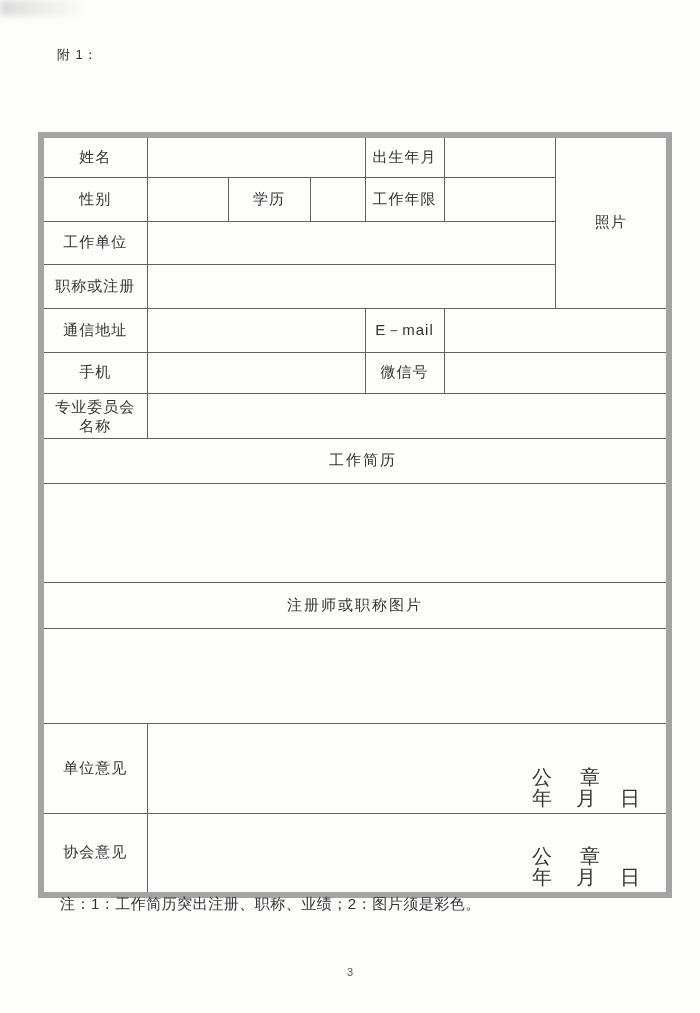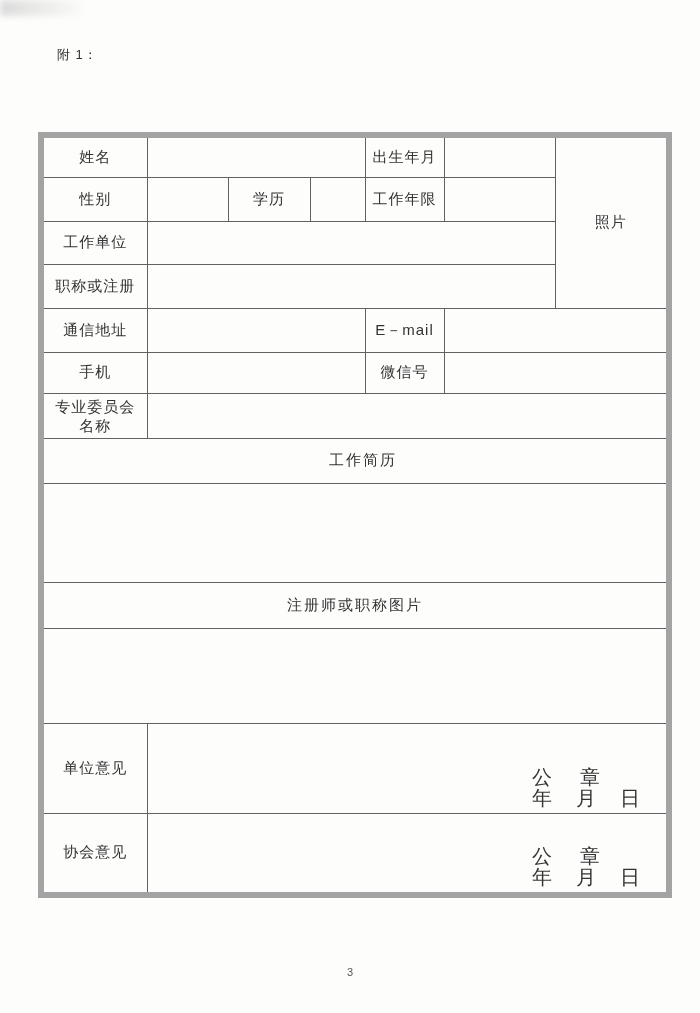--- a/index.html
+++ b/index.html
@@ -192,14 +192,15 @@
         <td colspan="6" class="op-cell">
           <div class="seal-block">
             <div class="seal-line">公　章</div>
             <div class="seal-date">年　月　日</div>
           </div>
         </td>
       </tr>
     </tbody>
   </table>
 
+  <div class="note">注：1：工作简历突出注册、职称、业绩；2：图片须是彩色。</div>
   <div class="pageno">3</div>
 </div>
 
 </body></html>

